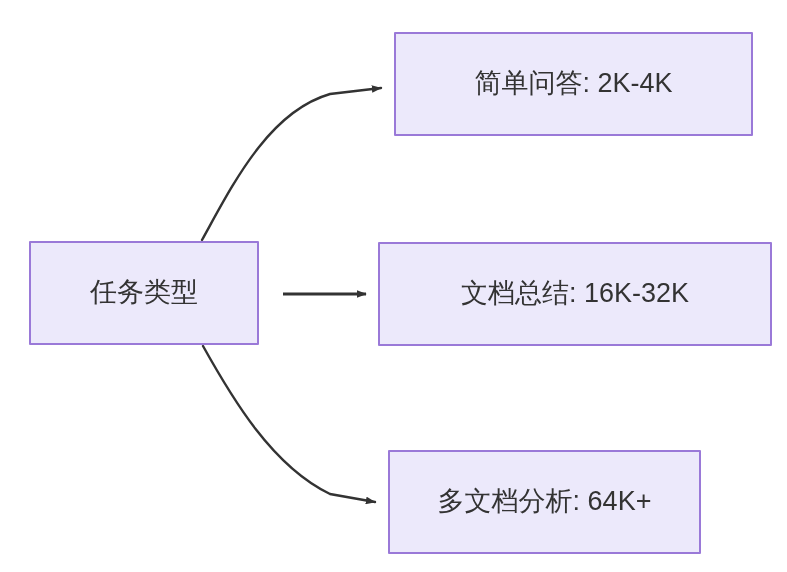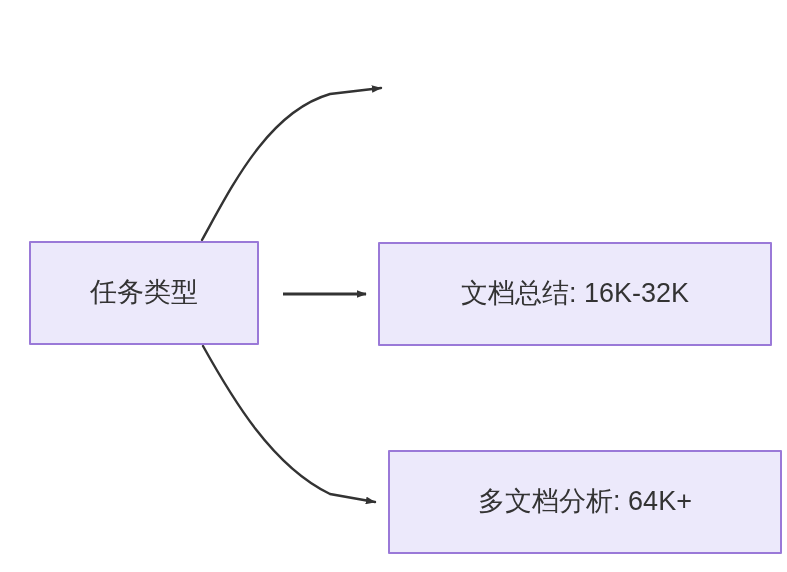--- a/index.html
+++ b/index.html
@@ -43,21 +43,21 @@
     font-size: 27px;
     font-weight: 400;
     line-height: 1.25;
     letter-spacing: 0px;
     white-space: nowrap;
   }
   
   #node-source      { left: 29px;  top: 241px; width: 230px; height: 104px; }
   #node-simple-qa   { left: 394px; top: 32px;  width: 359px; height: 104px; }
   #node-doc-summary { left: 378px; top: 242px; width: 394px; height: 104px; }
-  #node-multi-doc   { left: 388px; top: 450px; width: 394px; height: 104px; }
+  #node-multi-doc   { left: 388px; top: 450px; width: 313px; height: 104px; }
 </style>
 </head>
 <body>
 
 <div id="diagram-canvas">
 
   <svg id="edge-layer" viewBox="0 0 787 572" width="787" height="572" xmlns="http://www.w3.org/2000/svg">
     <defs>
       <marker id="arrowhead" markerWidth="10" markerHeight="8" refX="9.2" refY="4" orient="auto" markerUnits="userSpaceOnUse">
         <path d="M0,0.2 L10,4 L0,7.8 z" fill="#333333"></path>
@@ -68,20 +68,23 @@
 
     <path d="M 283,294 L 366,294" fill="none" stroke="#333333" stroke-width="2.8" stroke-linecap="butt" marker-end="url(#arrowhead)"></path>
 
     <path d="M 203,346 C 232,398 272,466 330,494 L 375,502" fill="none" stroke="#333333" stroke-width="2.4" stroke-linecap="round" marker-end="url(#arrowhead)"></path>
   </svg>
 
   <div class="node" id="node-source">
     <span class="node-label">任务类型</span>
   </div>
 
+  <div class="node" id="node-simple-qa">
+    <span class="node-label">简单问答: 2K-4K</span>
+  </div>
 
   <div class="node" id="node-doc-summary">
     <span class="node-label">文档总结: 16K-32K</span>
   </div>
 
   <div class="node" id="node-multi-doc">
     <span class="node-label">多文档分析: 64K+</span>
   </div>
 
 </div>

